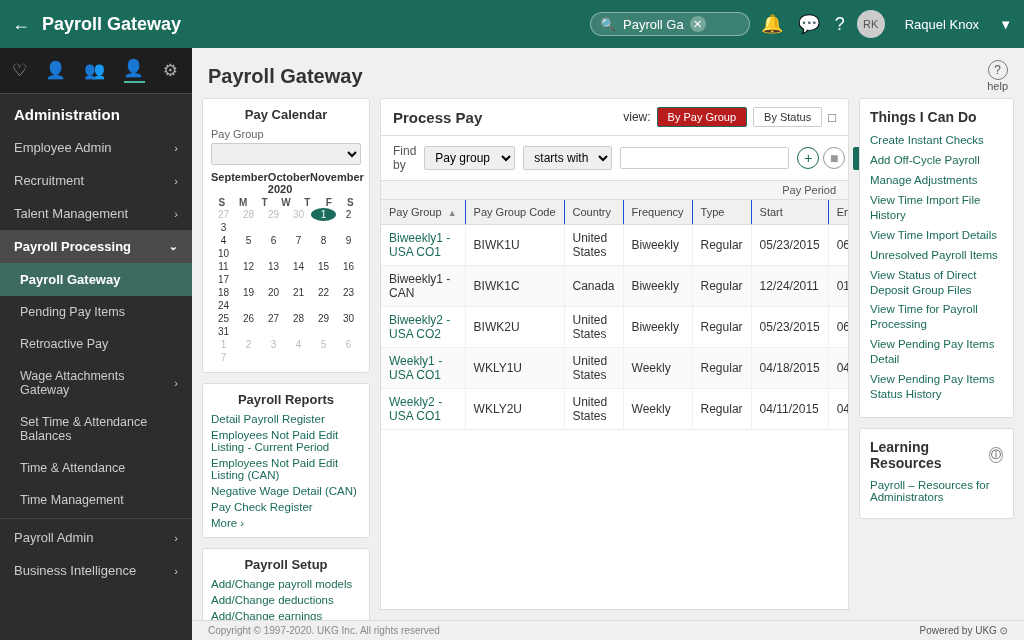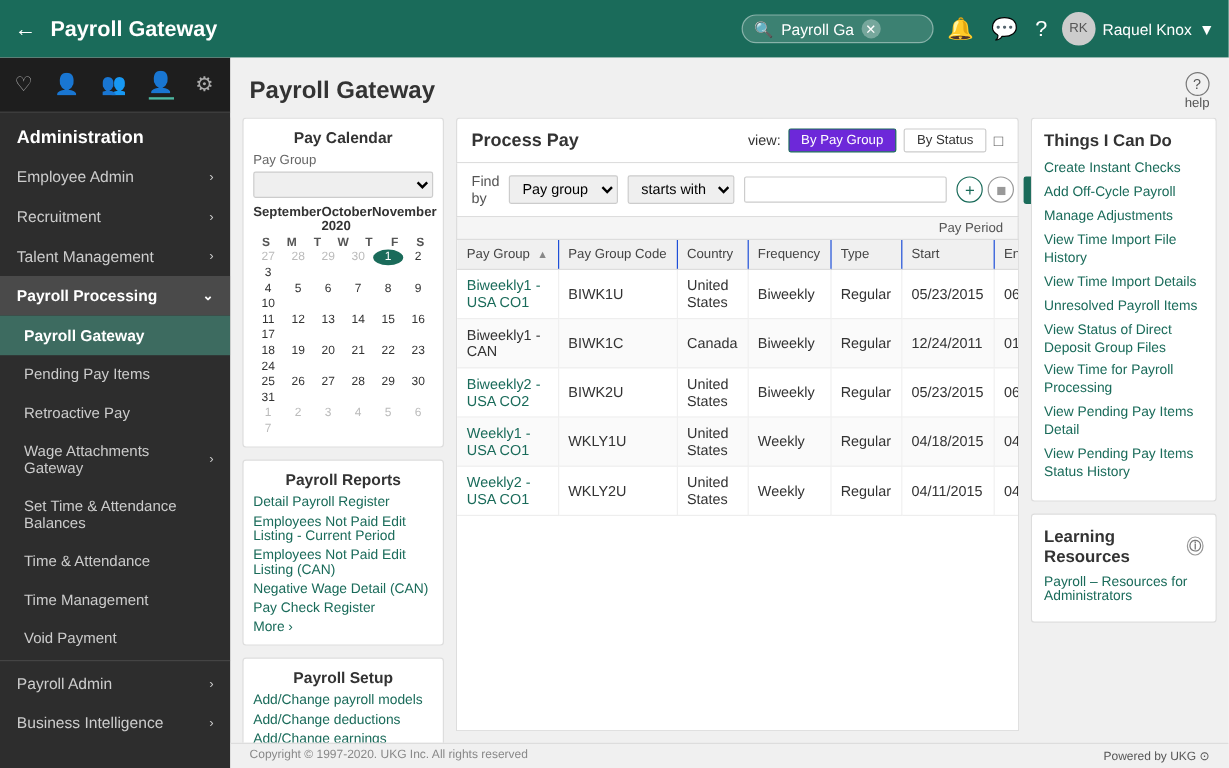--- a/index.html
+++ b/index.html
@@ -26,21 +26,21 @@
       align-items: center;
       padding: 3px 10px;
       gap: 6px;
       color: white;
       font-size: 13px;
       min-width: 160px;
     }
     .search-bar .close-x { cursor: pointer; font-size: 11px; background: rgba(255,255,255,0.3); border-radius: 50%; width: 16px; height: 16px; display: flex; align-items: center; justify-content: center; }
     .nav-icons { display: flex; align-items: center; gap: 14px; }
     .nav-icons span { font-size: 18px; cursor: pointer; }
-    .user-menu { display: flex; align-items: center; gap: 6px; cursor: pointer; font-size: 13px; }
+    .user-menu { display: flex; align-items: center; gap: 20px; cursor: pointer; font-size: 13px; }
     .user-avatar { background: #ccc; border-radius: 50%; width: 28px; height: 28px; display: flex; align-items: center; justify-content: center; font-size: 11px; color: #555; }
 
     
     .app-body { display: flex; flex: 1; overflow: hidden; }
 
     
     .sidebar {
       width: 192px;
       background: #2d2d2d;
       color: #ccc;
@@ -124,21 +124,21 @@
     .more-link { color: #1a6b5a; font-size: 11.5px; text-decoration: none; cursor: pointer; display: flex; align-items: center; gap: 3px; margin-top: 4px; }
 
     
     .setup-links a { display: block; color: #1a6b5a; font-size: 11.5px; text-decoration: none; margin-bottom: 4px; }
 
     
     .middle-panel { flex: 1; min-width: 0; display: flex; flex-direction: column; }
     .process-pay-header { background: white; border: 1px solid #ddd; border-radius: 3px 3px 0 0; padding: 8px 12px; display: flex; align-items: center; justify-content: space-between; }
     .process-pay-header h2 { font-size: 15px; font-weight: bold; color: #333; }
     .view-toggle { display: flex; align-items: center; gap: 6px; font-size: 12px; }
-    .toggle-btn { padding: 3px 10px; border: 1px solid #1a6b5a; background: #6d28d9; color: white; border-radius: 2px; font-size: 11px; cursor: pointer; }
+    .toggle-btn { padding: 3px 10px; border: 1px solid #1a6b5a; background: #b91c1c; color: white; border-radius: 2px; font-size: 11px; cursor: pointer; }
     .toggle-btn.inactive { background: white; color: #333; border-color: #ccc; }
     .expand-icon { font-size: 13px; cursor: pointer; color: #555; }
 
     .find-bar { background: white; border: 1px solid #ddd; border-top: none; padding: 8px 12px; display: flex; align-items: center; gap: 8px; }
     .find-bar label { font-size: 12px; color: #555; }
     .find-select { font-size: 12px; padding: 3px 6px; border: 1px solid #ccc; border-radius: 2px; }
     .find-input { flex: 1; padding: 3px 6px; border: 1px solid #ccc; border-radius: 2px; font-size: 12px; max-width: 200px; }
     .find-actions { display: flex; align-items: center; gap: 4px; }
     .find-actions .add-btn { width: 22px; height: 22px; border-radius: 50%; border: 1px solid #1a6b5a; color: #1a6b5a; background: white; display: flex; align-items: center; justify-content: center; font-size: 14px; cursor: pointer; }
     .find-actions .remove-btn { width: 22px; height: 22px; border-radius: 50%; border: 1px solid #999; color: #999; background: white; display: flex; align-items: center; justify-content: center; font-size: 14px; cursor: pointer; }
@@ -233,23 +233,20 @@
       <span class="chevron">›</span>
     </div>
     <div class="sidebar-item sub">
       <span>Set Time &amp; Attendance Balances</span>
     </div>
     <div class="sidebar-item sub">
       <span>Time &amp; Attendance</span>
     </div>
     <div class="sidebar-item sub">
       <span>Time Management</span>
-    </div>
-    <div class="sidebar-item sub">
-      <span>Void Payment</span>
     </div>
     <div class="sidebar-divider"></div>
     <div class="sidebar-item">
       <span>Payroll Admin</span>
       <span class="chevron">›</span>
     </div>
     <div class="sidebar-item">
       <span>Business Intelligence</span>
       <span class="chevron">›</span>
     </div>

